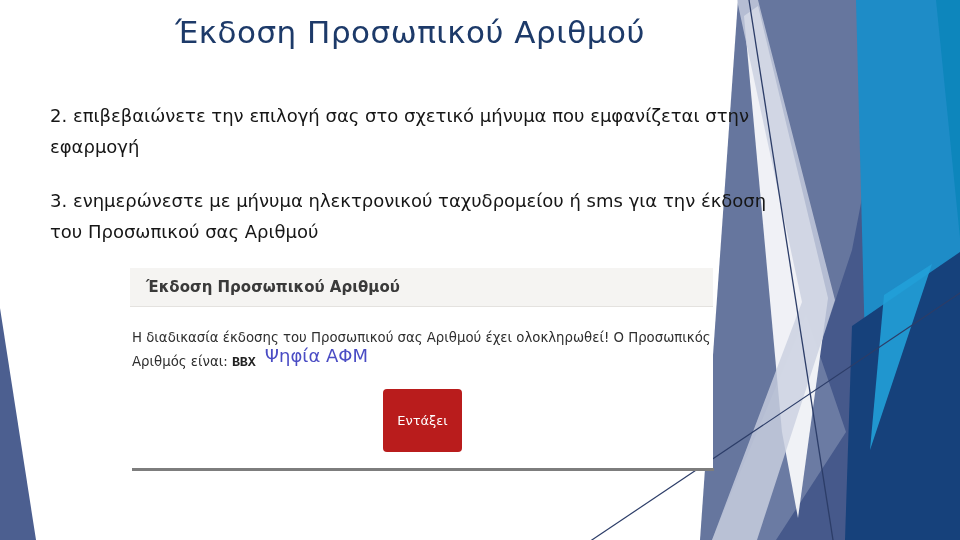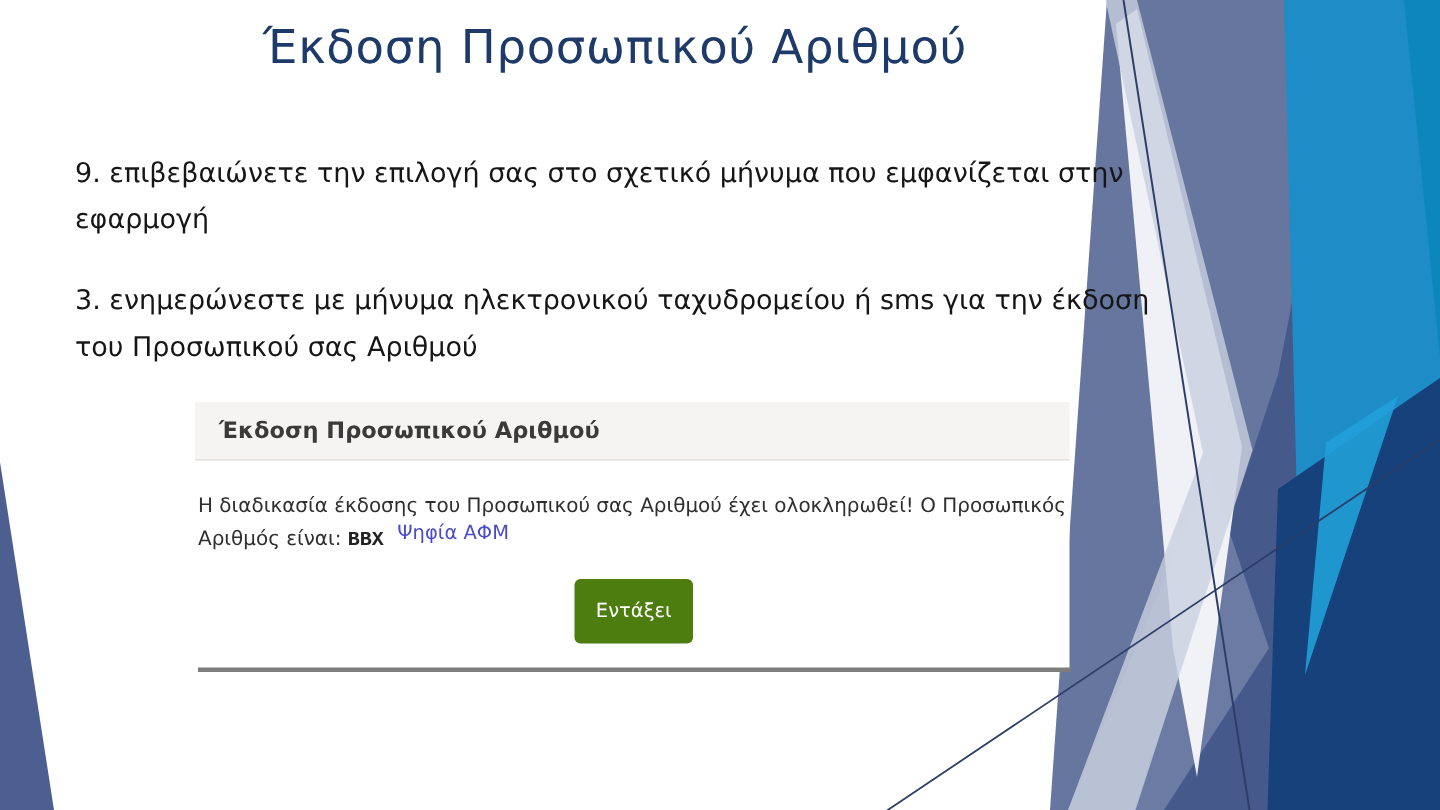--- a/index.html
+++ b/index.html
@@ -36,26 +36,26 @@
   .app-header{
     height:39px;background:#f5f4f2;border-bottom:1px solid #e4e2df;
     display:flex;align-items:center;padding-left:16px;box-sizing:border-box;
     font-size:15px;font-weight:bold;color:#3a3a3a;
   }
   .app-body{padding:20px 0 0 2px;}
   .app-msg{margin:0;font-size:13.3px;line-height:22px;color:#2f2f2f;}
   .app-msg b{color:#222;font-family:Liberation Mono, monospace;}
   .annotation{
     display:inline-block;margin-left:9px;position:relative;top:-4px;
-    color:#4a4cc4;font-size:13px;
+    color:#4a4cc4;font-size:18px;
   }
   .btn-row{text-align:center;margin-top:15px;}
   .ok-btn{
-    background:#4d7c0f;color:#ffffff;border:none;border-radius:4px;
-    padding:14px 14px;font-size:13px;cursor:pointer;
+    background:#b91c1c;color:#ffffff;border:none;border-radius:4px;
+    padding:24px 14px;font-size:13px;cursor:pointer;
     font-family:"DejaVu Sans","Liberation Sans",sans-serif;
   }
   .bottom-rule{margin-top:16px;height:3px;background:#7d7d7d;width:582px;}
 </style>
 </head>
 <body>
 
 <svg class="deco" viewBox="0 0 960 540" aria-hidden="true">
   <g>
     <polygon points="738,0 960,0 960,540 700,540" fill="#66769e"></polygon>
@@ -71,21 +71,21 @@
     <line x1="975" y1="283" x2="568" y2="556" stroke="#2c3d68" stroke-width="1.2"></line>
   </g>
   <g>
     <polygon points="0,308 36,540 0,540" fill="#4c5f90"></polygon>
   </g>
 </svg>
 
 <h1 class="slide-title">Έκδοση Προσωπικού Αριθμού</h1>
 
 <div class="steps">
-  <p class="step">9. επιβεβαιώνετε την επιλογή σας στο σχετικό μήνυμα που εμφανίζεται στην εφαρμογή</p>
+  <p class="step">2. επιβεβαιώνετε την επιλογή σας στο σχετικό μήνυμα που εμφανίζεται στην εφαρμογή</p>
   <p class="step">3. ενημερώνεστε με μήνυμα ηλεκτρονικού ταχυδρομείου ή sms για την έκδοση του Προσωπικού σας Αριθμού</p>
 </div>
 
 <div class="app-window">
   <div class="app-header">
     <span>Έκδοση Προσωπικού Αριθμού</span>
   </div>
   <div class="app-body">
     <p class="app-msg">
       <span>Η διαδικασία έκδοσης του Προσωπικού σας Αριθμού έχει ολοκληρωθεί! Ο Προσωπικός Αριθμός είναι: </span><b>BBX</b><span class="annotation">Ψηφία ΑΦΜ</span>

